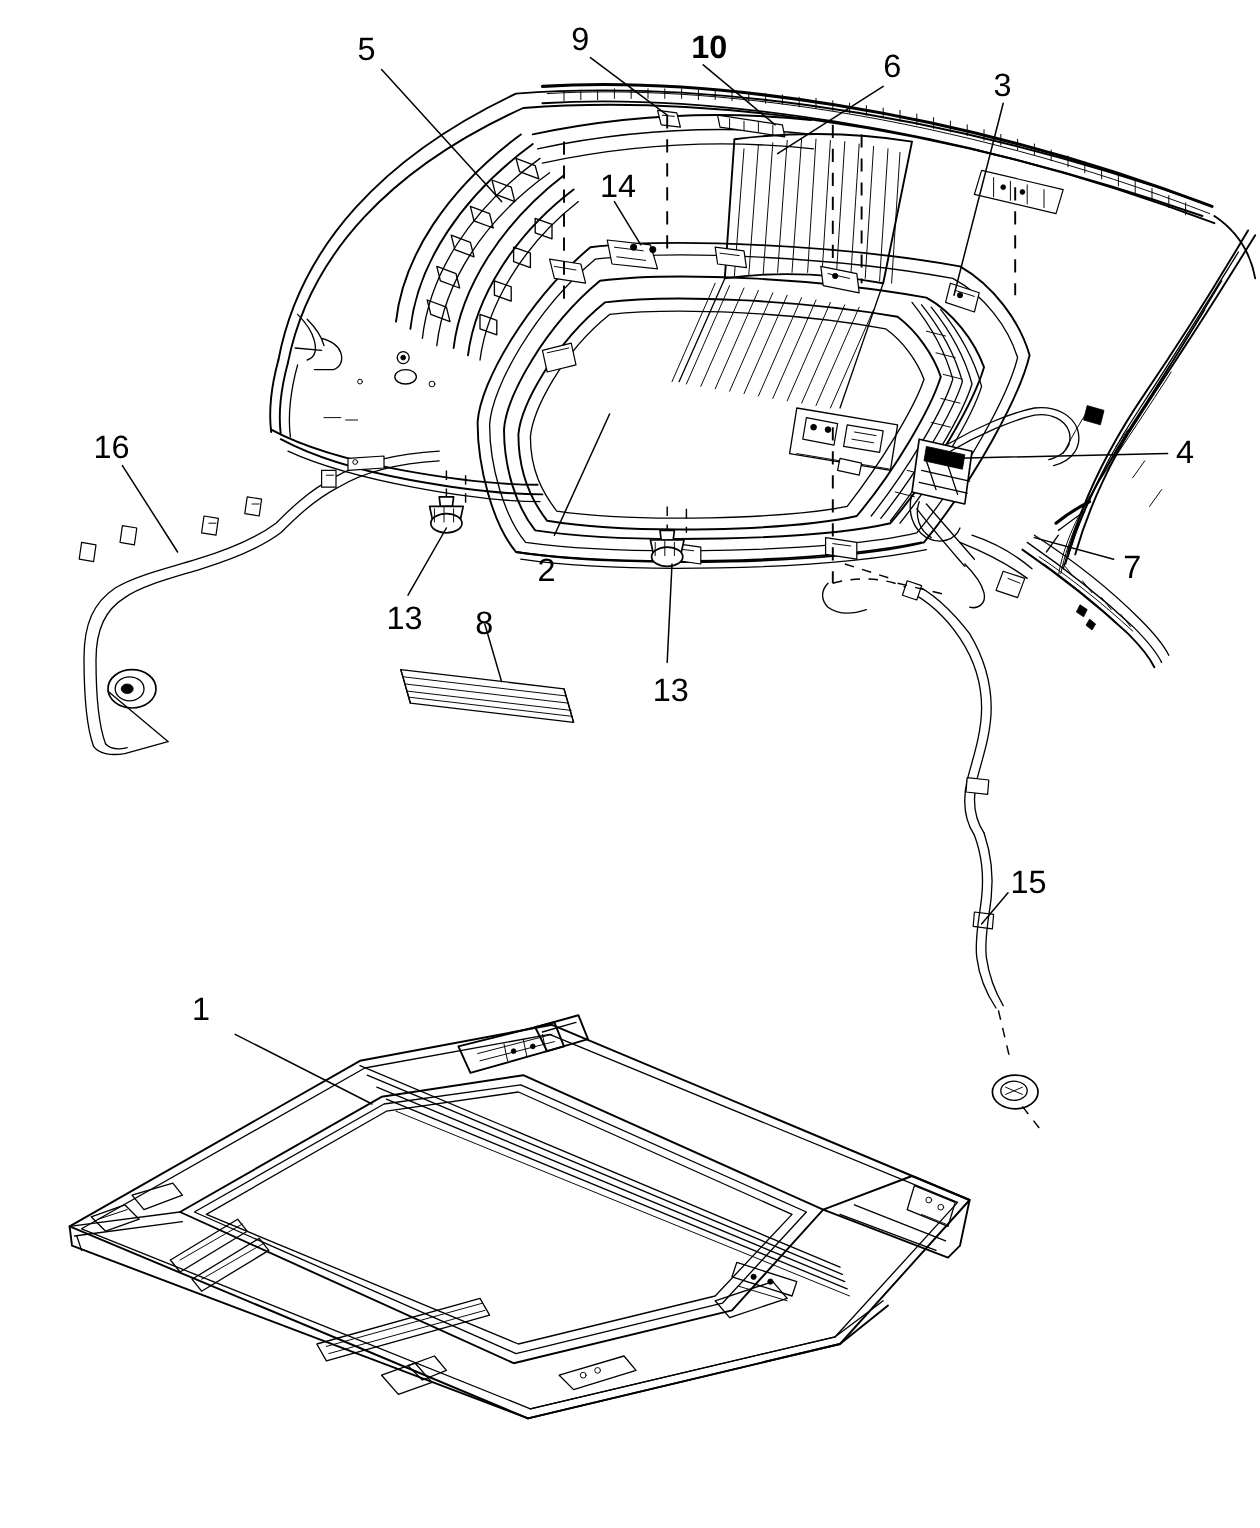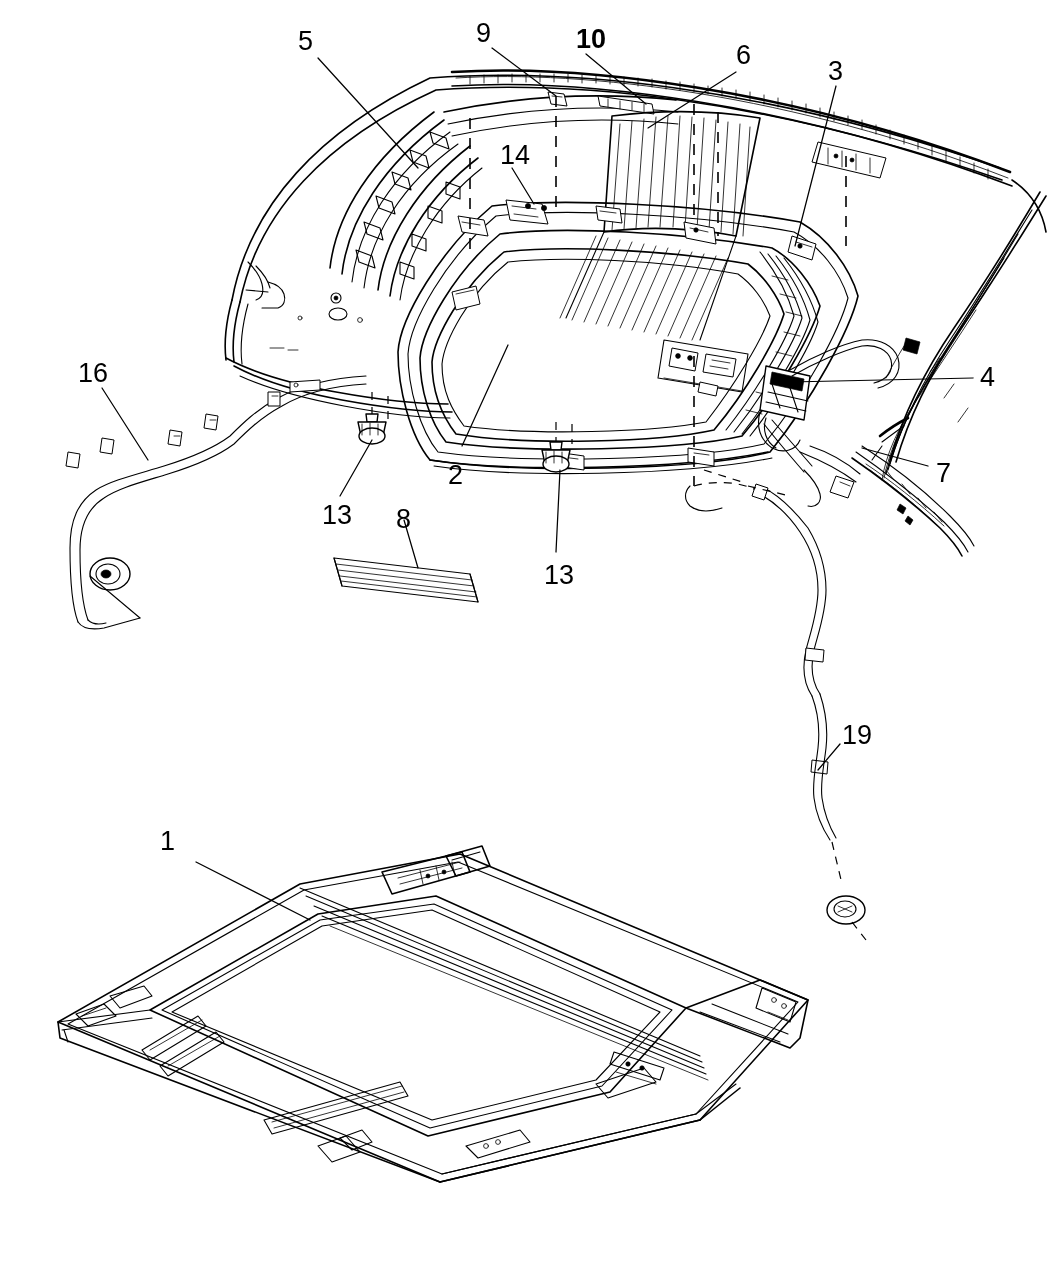--- a/index.html
+++ b/index.html
@@ -525,18 +525,18 @@
   <div class="callout-label" style="left:448px;top:462px;">2</div>
   <div class="callout-label" style="left:828px;top:58px;">3</div>
   <div class="callout-label" style="left:980px;top:364px;">4</div>
   <div class="callout-label" style="left:298px;top:28px;">5</div>
   <div class="callout-label" style="left:736px;top:42px;">6</div>
   <div class="callout-label" style="left:936px;top:460px;">7</div>
   <div class="callout-label" style="left:396px;top:506px;">8</div>
   <div class="callout-label" style="left:476px;top:20px;">9</div>
   <div class="callout-label" style="left:576px;top:26px;font-weight:bold;">10</div>
   <div class="callout-label" style="left:78px;top:360px;">16</div>
-  <div class="callout-label" style="left:842px;top:722px;">19</div>
+  <div class="callout-label" style="left:842px;top:722px;">15</div>
   <div class="callout-label" style="left:322px;top:502px;">13</div>
   <div class="callout-label" style="left:544px;top:562px;">13</div>
   <div class="callout-label" style="left:500px;top:142px;">14</div>
 
 </div>
 
 </body></html>

